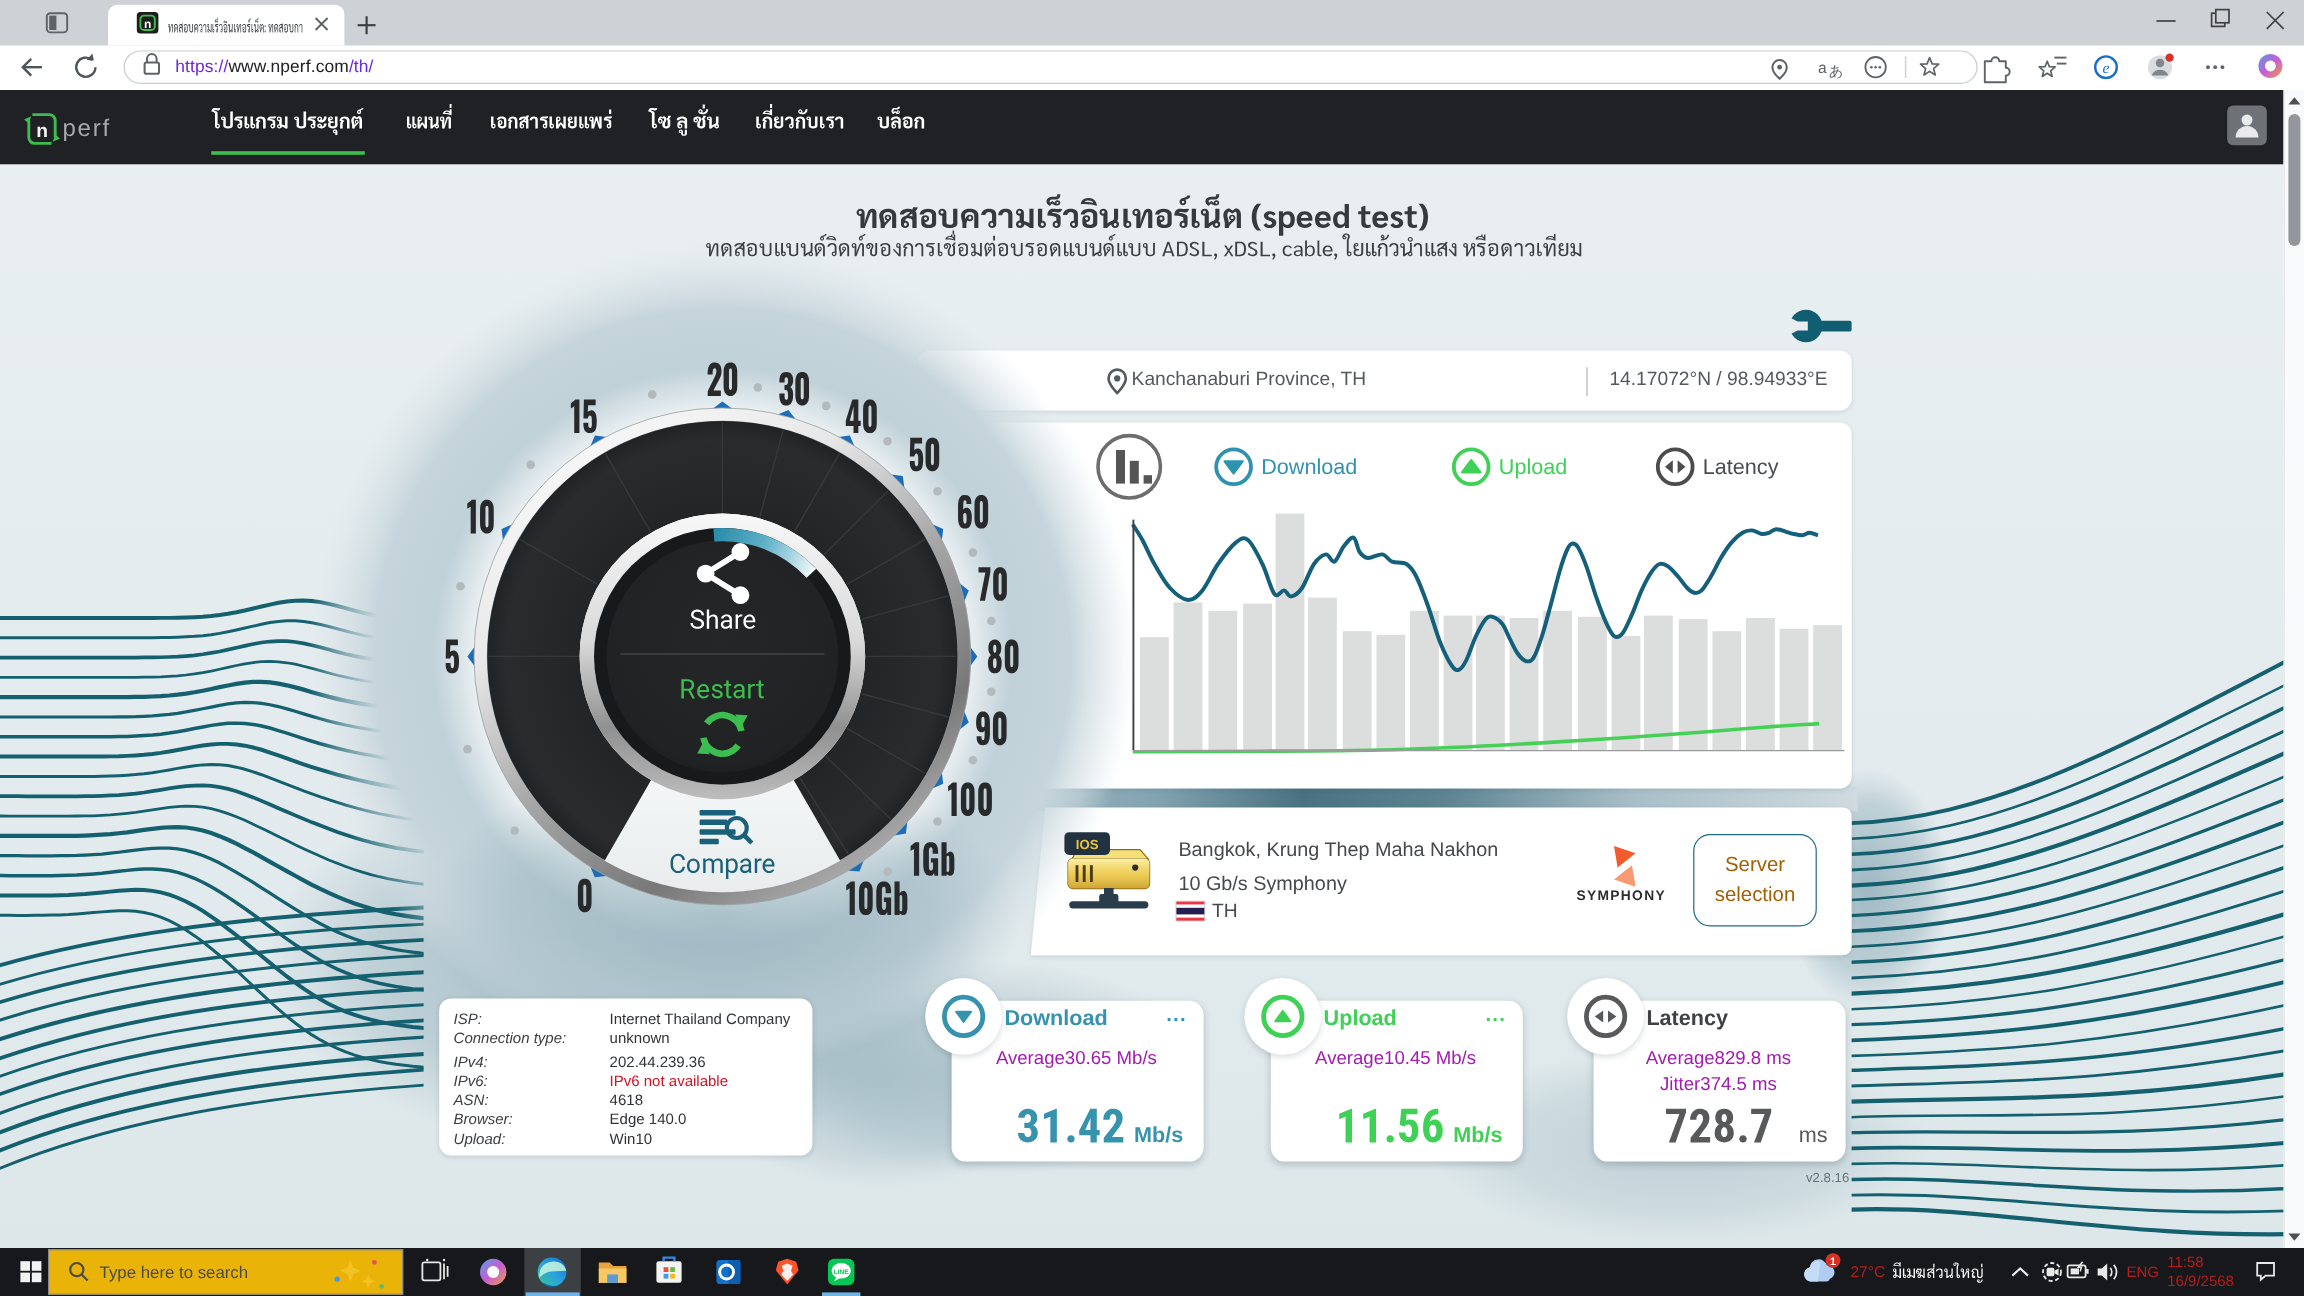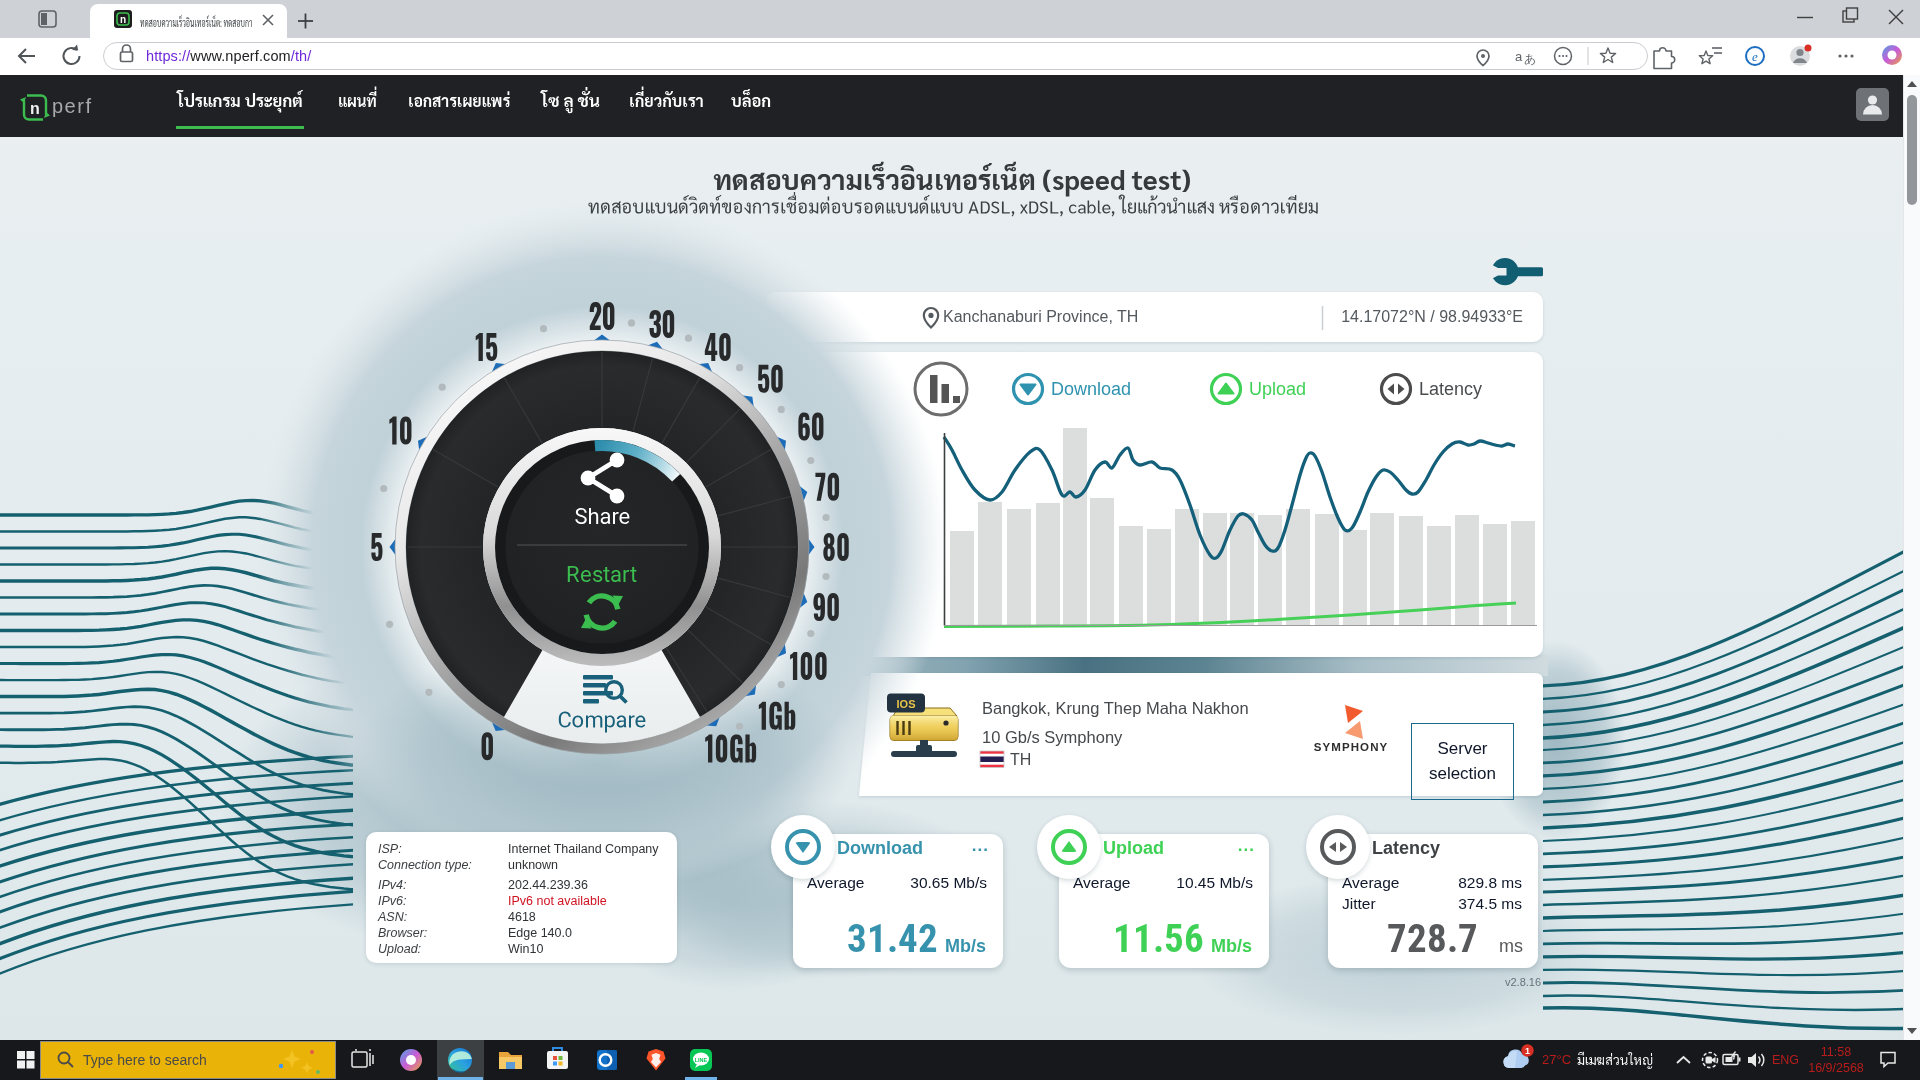--- a/index.html
+++ b/index.html
@@ -15,27 +15,27 @@
 svg#main{position:absolute;left:0;top:0;width:1920px;height:1080px;z-index:5;pointer-events:none}
 .ov{position:absolute;z-index:10}
 .loc{font-size:16px;color:#54595e}
 .leg{font-size:18px;font-weight:500}
 .card{position:absolute;background:#fff;border-radius:12px;box-shadow:0 2px 6px rgba(30,60,70,.22);z-index:10}
 .badge{position:absolute;width:64px;height:64px;background:#fff;border-radius:50%;box-shadow:0 2px 5px rgba(30,60,70,.18)}
 .ring{position:absolute;left:14px;top:14px;width:36px;height:36px;border-radius:50%;border:4.5px solid}
 .tri{position:absolute;width:0;height:0}
 .ct{position:absolute;left:44px;top:4px;font-size:18px;font-weight:bold}
 .dots3{position:absolute;right:14px;top:2px;font-size:17px;font-weight:bold;letter-spacing:1px}
-.avg{position:absolute;left:14px;right:16px;top:40px;font-size:15.5px;color:#0f172a;display:flex;justify-content:space-between}
+.avg{position:absolute;left:14px;right:16px;top:40px;font-size:15.5px;color:#a21caf;display:flex;justify-content:center}
 .avg2{top:61px}
 #isp{position:absolute;left:366px;top:832px;width:311px;height:131px;background:#fff;border-radius:10px;box-shadow:0 1px 4px rgba(30,60,70,.15);z-index:10;font-size:12.5px;color:#303336}
 #isp .r{position:absolute;left:12px;right:10px;display:flex}
 #isp .l{font-style:italic;width:130px;color:#3d4043}
 #isp .red{color:#cf1322}
-#btnsel{position:absolute;left:1411px;top:723px;width:103px;height:77px;border:1.5px solid #1d6a8c;border-radius:0;color:#0f172a;font-size:17px;display:flex;align-items:center;justify-content:center;text-align:center;line-height:1.45;z-index:10}
+#btnsel{position:absolute;left:1411px;top:695px;width:103px;height:77px;border:1.5px solid #1d6a8c;border-radius:14px;color:#a16207;font-size:17px;display:flex;align-items:center;justify-content:center;text-align:center;line-height:1.45;z-index:10}
 #taskbar{left:0;top:1040px;width:1920px;height:40px;background:#16181b;z-index:1}
 #sbox{position:absolute;left:40px;top:1041px;width:296px;height:38px;background:#eab308;border:1px solid #8a8a8a;display:flex;align-items:center;z-index:2}
 #sbox span{margin-left:42px;font-size:14px;color:#4a4a4a}
 #scroll{position:absolute;left:1903px;top:75px;width:17px;height:965px;background:#f9fafb;border-left:1px solid #e4e6e8;z-index:10}
 #thumb{position:absolute;left:3px;top:20px;width:10px;height:110px;background:#93979b;border-radius:5px}
 .sarr{position:absolute;left:3px;width:0;height:0;border-left:5px solid transparent;border-right:5px solid transparent}
 .tbtxt{position:absolute;color:#b91c1c;font-size:13px;z-index:12}
 </style></head><body>
 <div class="abs" id="tabbar"></div>
 <div class="abs" id="tab"></div>
@@ -44,21 +44,21 @@
 <div class="abs" id="url"><span class="g">https://</span>www.nperf.com<span class="g">/th/</span></div>
 <div class="abs" id="hdr">
     <div class="ul"></div>
   </div>
 <div class="abs" id="taskbar"></div>
 <div id="sbox">
     <span>Type here to search</span>
   </div>
 <div class="tbtxt" style="left:1542px;top:1052px">27°C</div>
 <div class="tbtxt" style="left:1772px;top:1053px;font-size:12.5px">ENG</div>
-<div class="tbtxt" style="left:1806px;top:1044px;width:60px;text-align:center;font-size:12.5px;line-height:16px">11:58<br>16/9/2568</div>
+<div class="tbtxt" style="left:1806px;top:1044px;width:60px;font-size:12.5px;line-height:16px">11:58<br>16/9/2568</div>
 <svg id="main" viewBox="0 0 1920 1080" xmlns="http://www.w3.org/2000/svg">
     <defs>
 <linearGradient id="bgG" x1="0" y1="0" x2="0" y2="1">
  <stop offset="0" stop-color="#e9eff1"></stop>
         <stop offset="0.55" stop-color="#e3ebee"></stop>
         <stop offset="1" stop-color="#dde7ea"></stop>
 </linearGradient>
 <radialGradient id="blobA" cx="0.5" cy="0.5" r="0.5">
  <stop offset="0" stop-color="#89a8b4" stop-opacity="0.75"></stop>
         <stop offset="0.7" stop-color="#89a8b4" stop-opacity="0.38"></stop>

